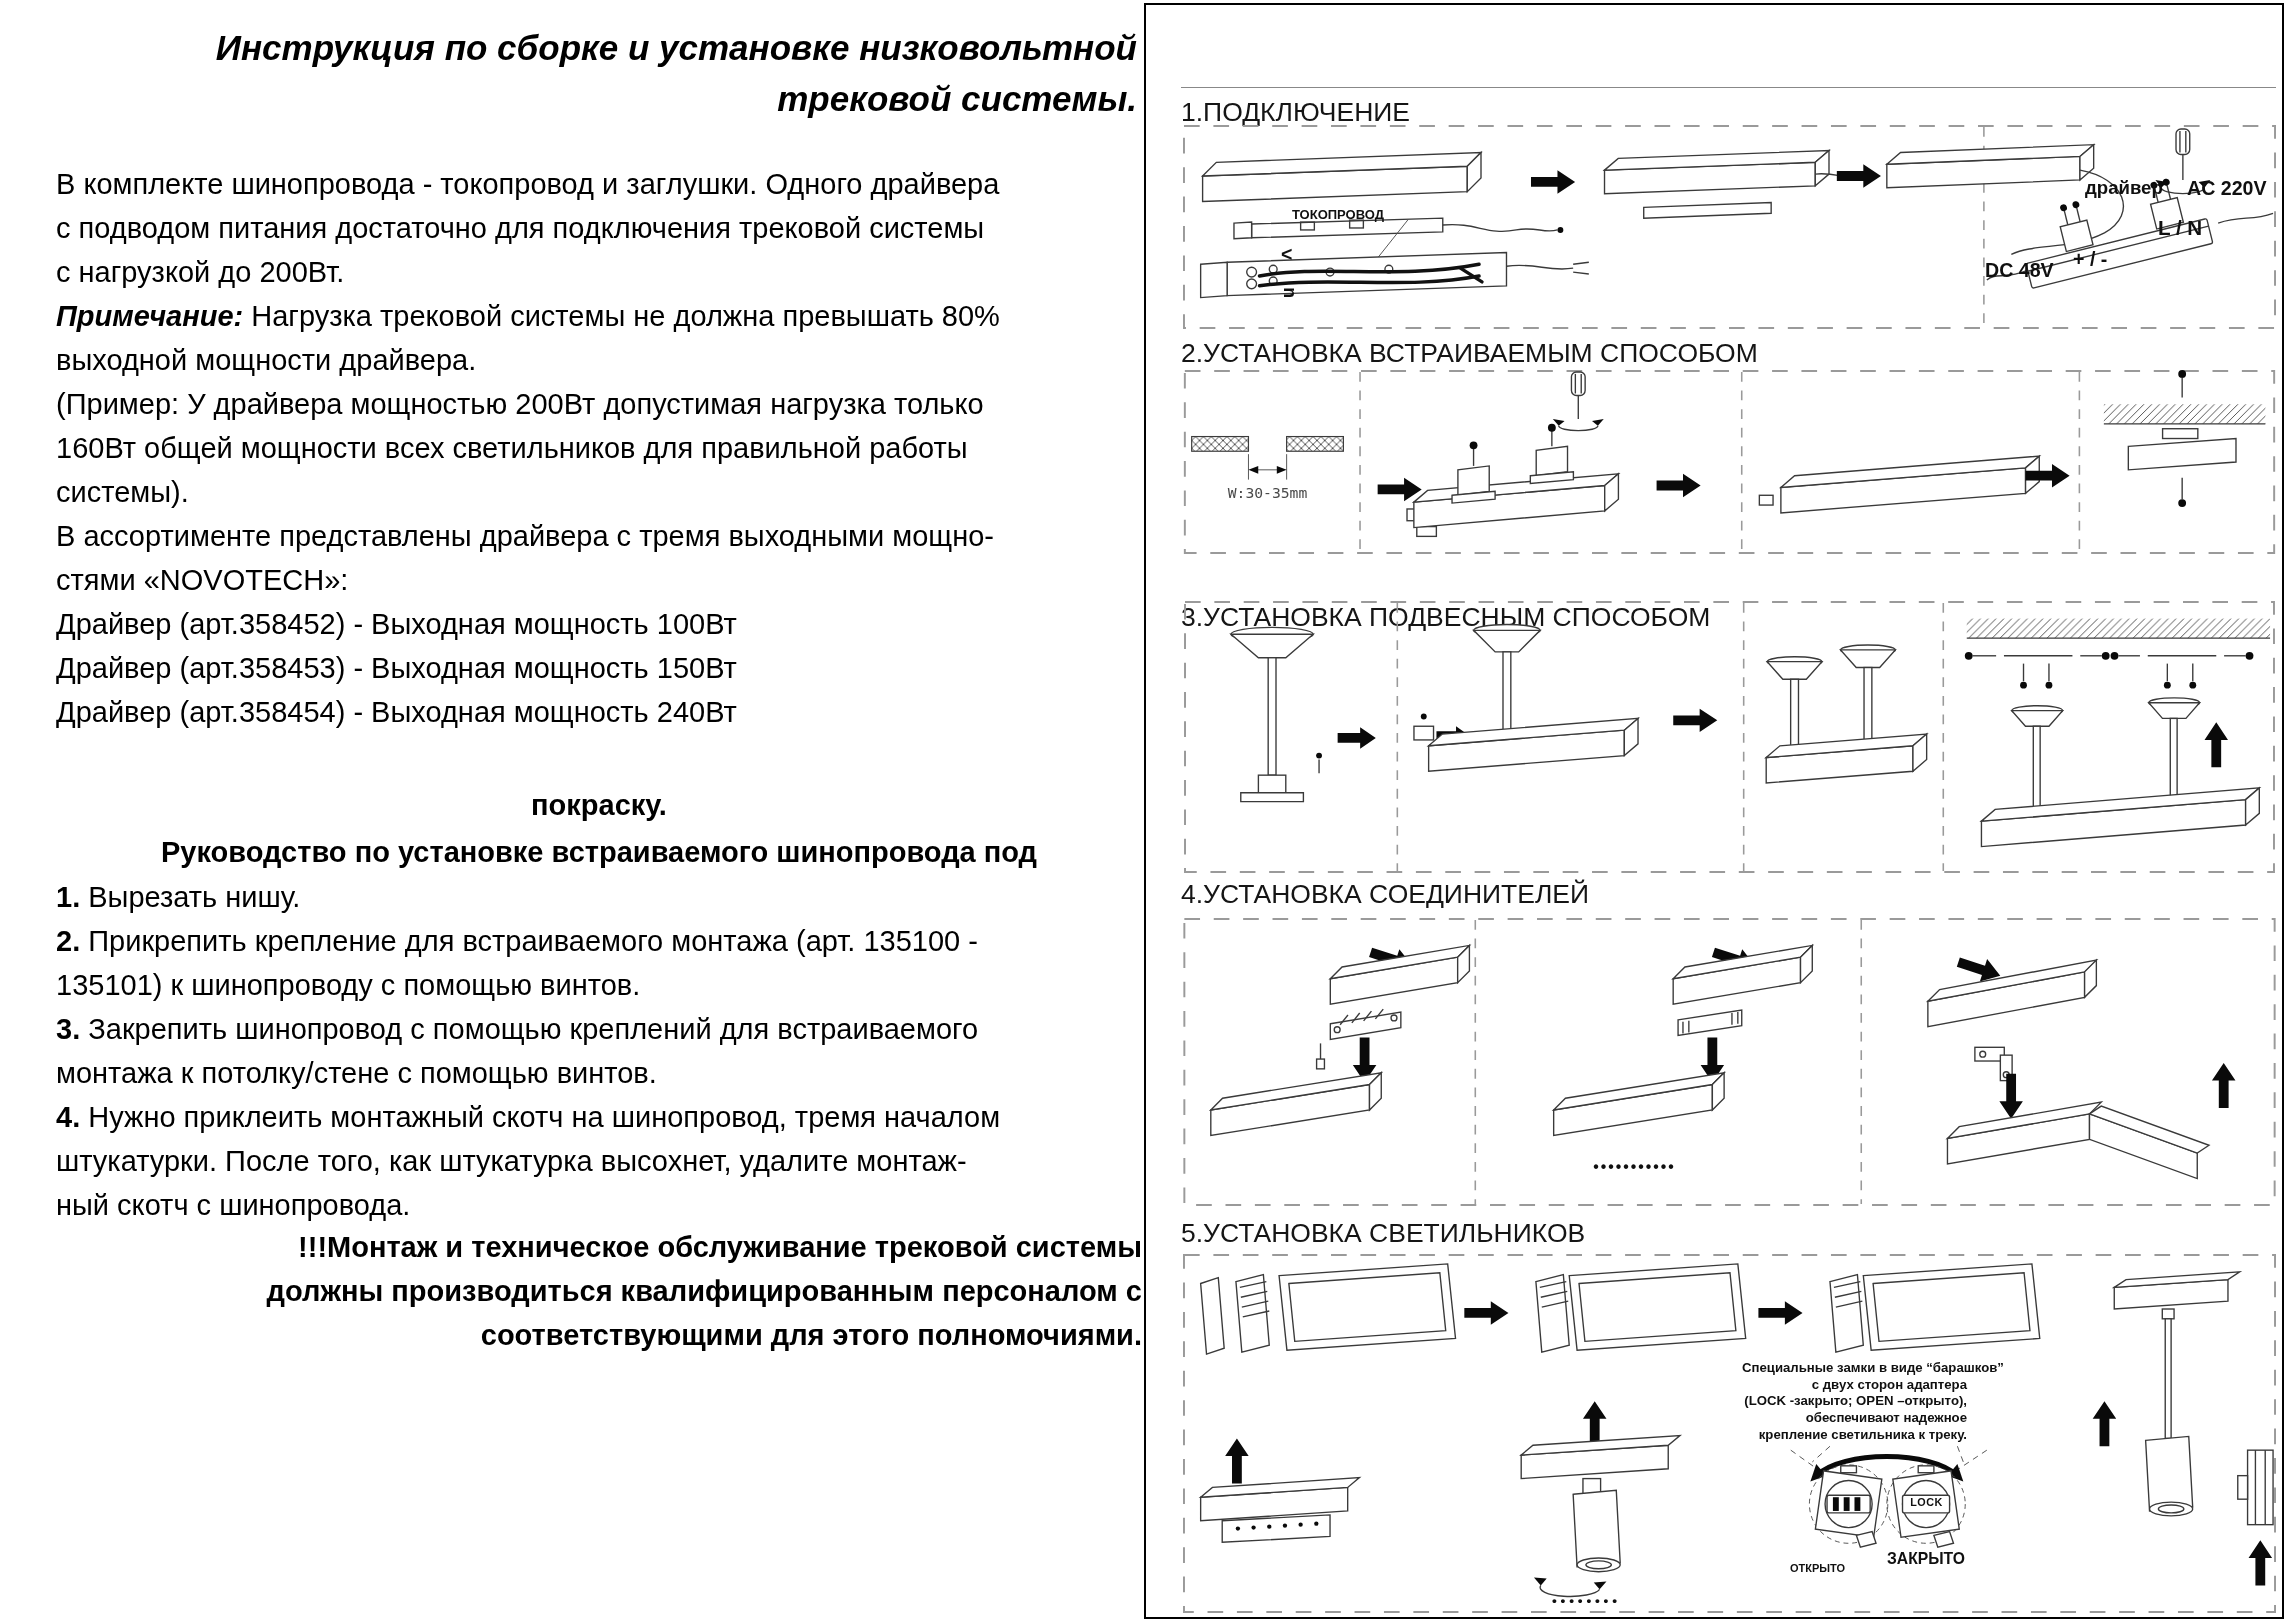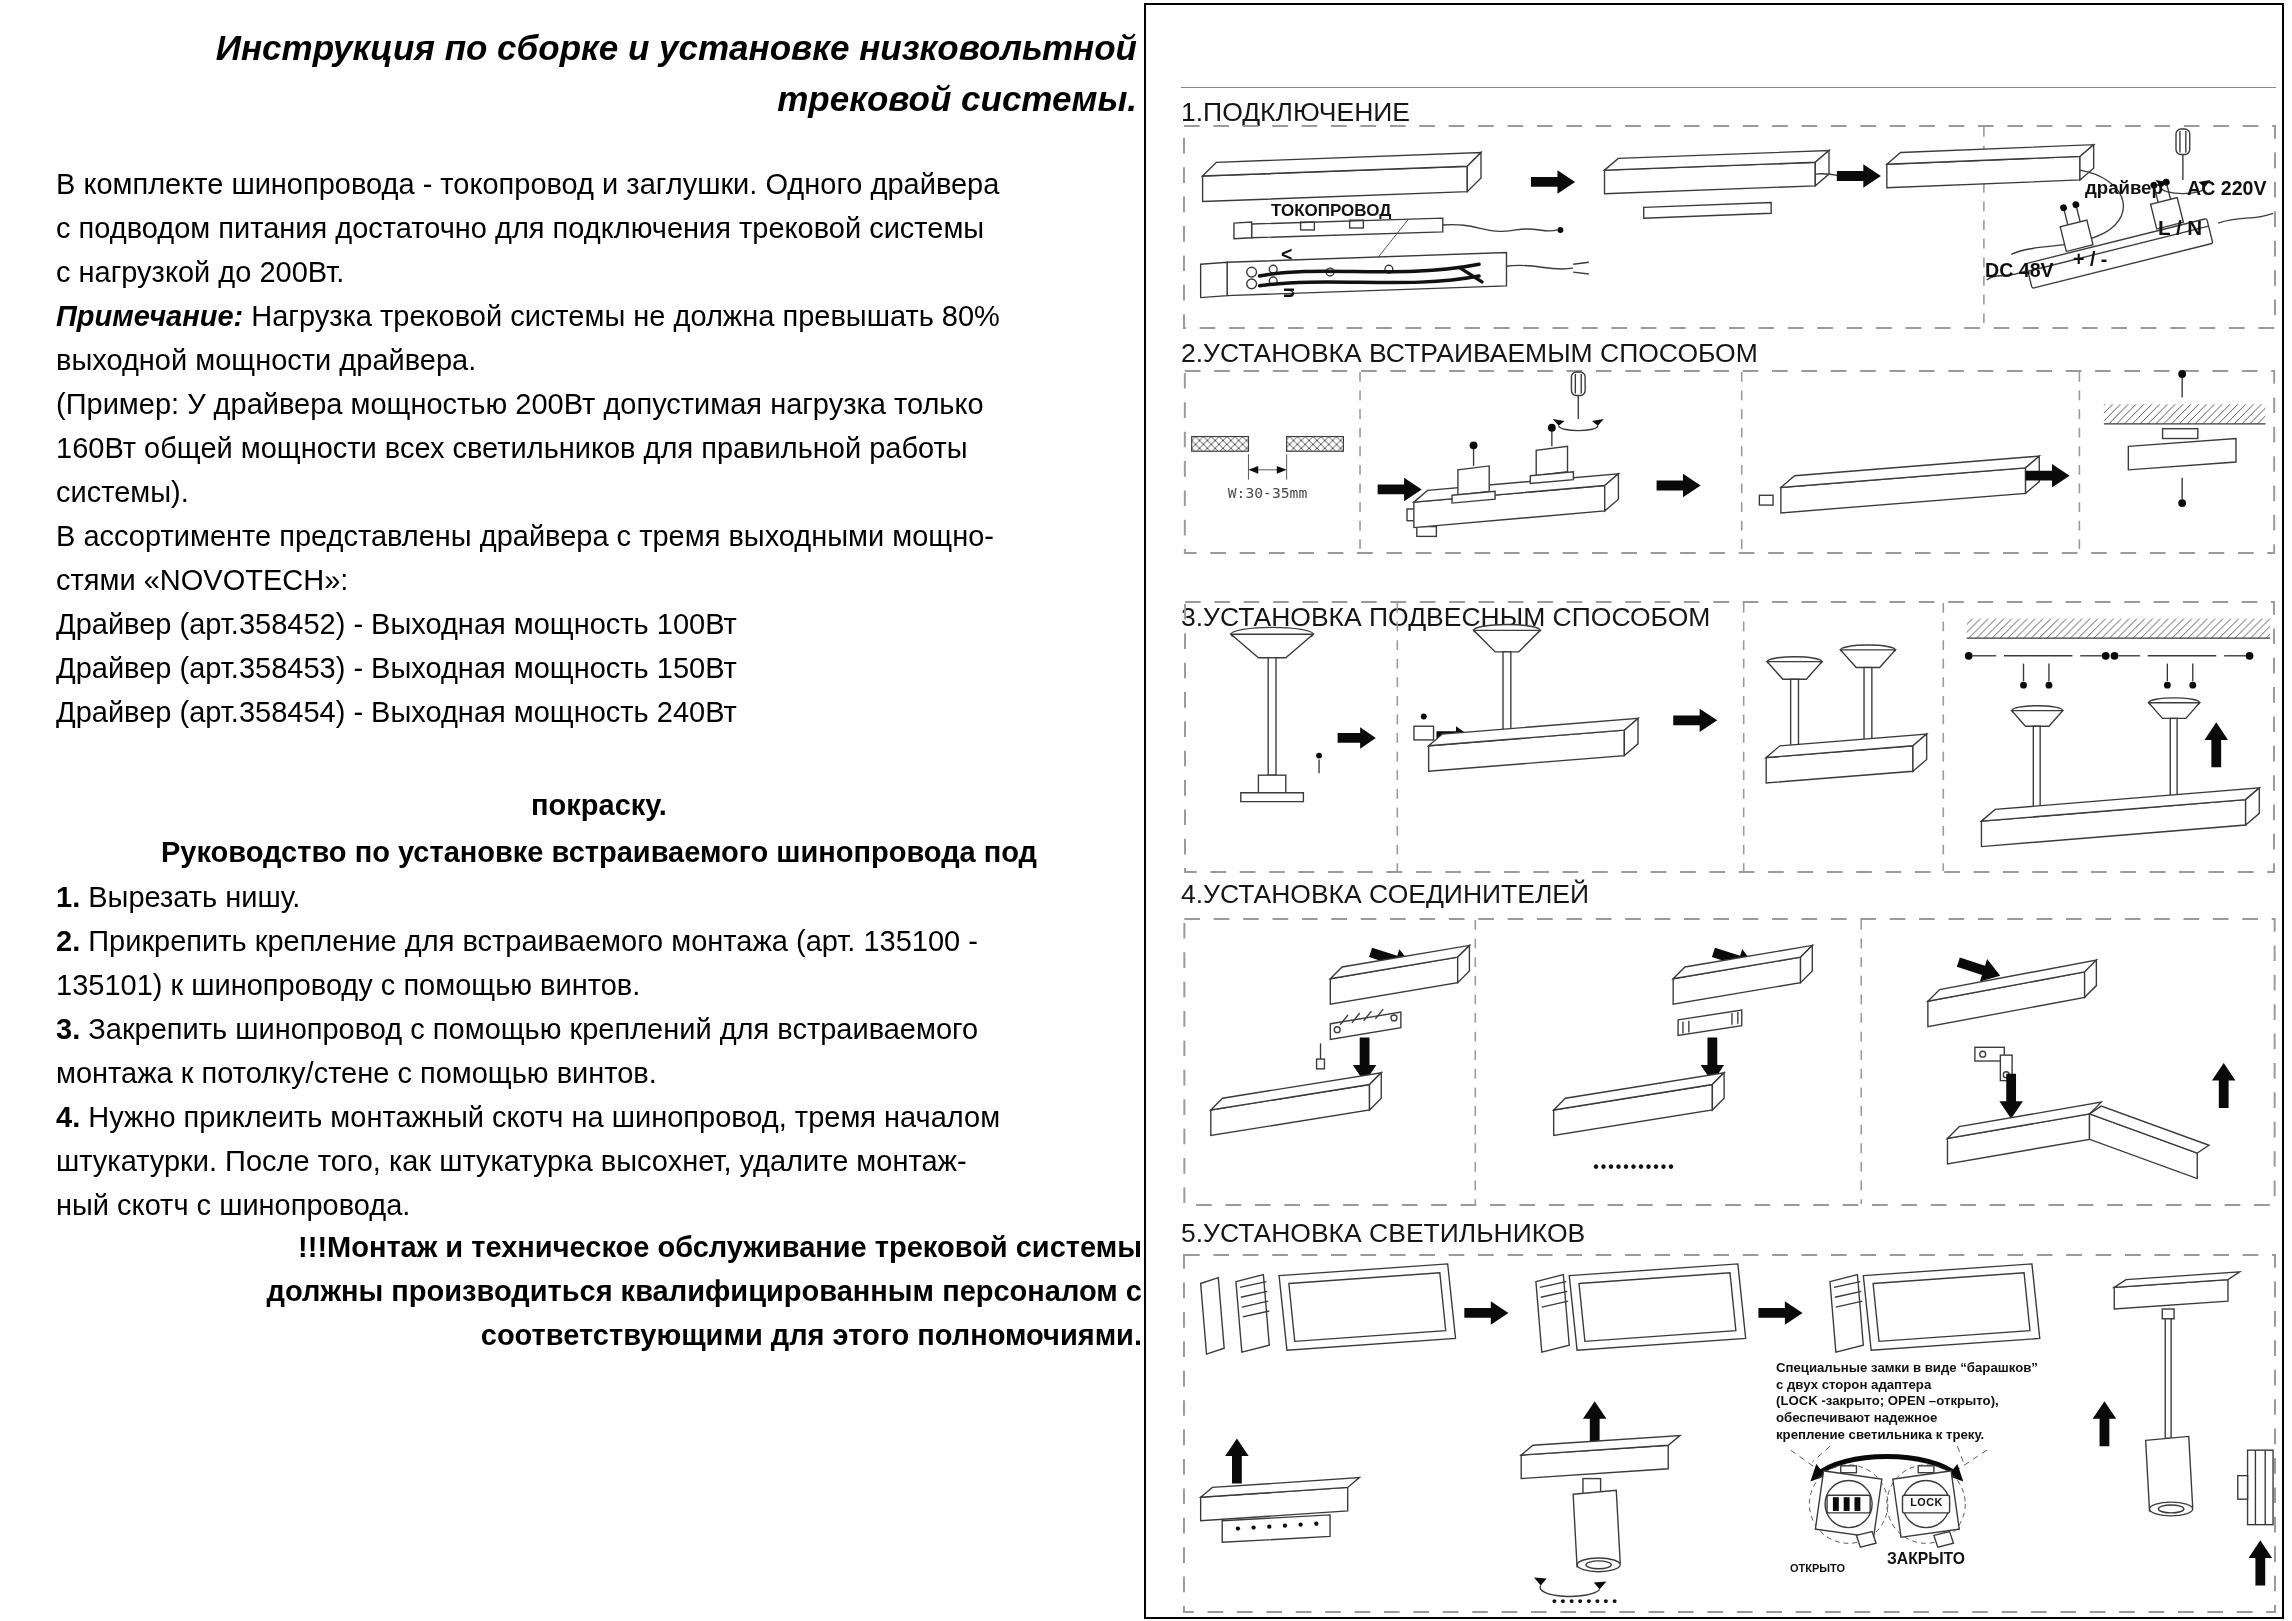--- a/index.html
+++ b/index.html
@@ -167,21 +167,21 @@
       <g>
         <rect class="wh" x="1013" y="4" width="14" height="26" rx="5"></rect>
         <line class="ln1" x1="1017" y1="6" x2="1017" y2="28"></line>
           <line class="ln1" x1="1023" y1="6" x2="1023" y2="28"></line>
         <line class="ln1" x1="1020" y1="30" x2="1020" y2="56" stroke-width="2.6"></line>
         <path class="ln1" d="M998,64 A22,6 0 1 0 1042,64"></path>
         <polygon class="blk" points="998,64 992,56 1004,58"></polygon>
         <polygon class="blk" points="1042,64 1048,56 1036,58"></polygon>
       </g>
     </svg>
-    <span class="dlabel" style="left:125px;top:196px;width:113px;text-align:left;font-size:17px;">ТОКОПРОВОД</span>
+    <span class="dlabel" style="left:125px;top:202px;width:113px;text-align:right;font-size:13px;">ТОКОПРОВОД</span>
     <span class="dlabel" style="left:135px;top:238px;font-size:19.6px;">&lt;</span>
     <span class="dlabel" style="left:137px;top:277px;font-size:17.6px;transform:rotate(-90deg);">u</span>
     <span class="dlabel" style="left:939px;top:172px;font-size:18.6px;">драйвер</span>
     <span class="dlabel" style="left:1041px;top:172px;font-size:19.6px;">AC  220V</span>
     <span class="dlabel" style="left:1012px;top:211px;font-size:20.6px;">L / N</span>
     <span class="dlabel" style="left:839px;top:238px;font-size:19.6px;margin-top:16px;">DC 48V</span>
     <span class="dlabel" style="left:927px;top:243px;font-size:19.6px;">+ / -</span>
 
     <svg class="diag" style="left:37px;top:365px;" width="1093" height="184" viewBox="0 0 1115 188">
       <defs>
@@ -533,21 +533,21 @@
       </g>
 
       <g>
         <rect class="wh" x="1086" y="200" width="26" height="76"></rect>
         <line class="ln1" x1="1094" y1="200" x2="1094" y2="276"></line>
         <line class="ln1" x1="1104" y1="200" x2="1104" y2="276"></line>
         <rect class="wh" x="1076" y="226" width="10" height="24"></rect>
       </g>
       <polygon class="blk" points="1099,292 1087,310 1094,310 1094,338 1104,338 1104,310 1111,310"></polygon>
     </svg>
-    <div class="dlabel" style="left:630px;top:1355px;width:225px;text-align:left;font-size:13.2px;line-height:16.7px;">
+    <div class="dlabel" style="left:596px;top:1355px;width:225px;text-align:right;font-size:13.2px;line-height:16.7px;">
       <span class="note-line">Специальные замки в виде “барашков”</span>
       <span class="note-line">с двух сторон адаптера</span>
       <span class="note-line">(LOCK -закрыто; OPEN –открыто),</span>
       <span class="note-line">обеспечивают надежное</span>
       <span class="note-line">крепление светильника к треку.</span>
     </div>
     <span class="dlabel" style="left:757px;top:1491px;width:47px;text-align:center;font-size:10.8px;letter-spacing:0.5px;">LOCK</span>
     <span class="dlabel" style="left:644px;top:1545px;width:118px;font-size:11px;margin-top:12px;">ОТКРЫТО</span>
     <span class="dlabel" style="left:721px;top:1545px;width:118px;text-align:center;font-size:15.7px;">ЗАКРЫТО</span>
     <span class="dlabel" style="left:370px;top:1588px;width:137px;text-align:center;font-size:13.7px;">• • • • • • • •</span>

